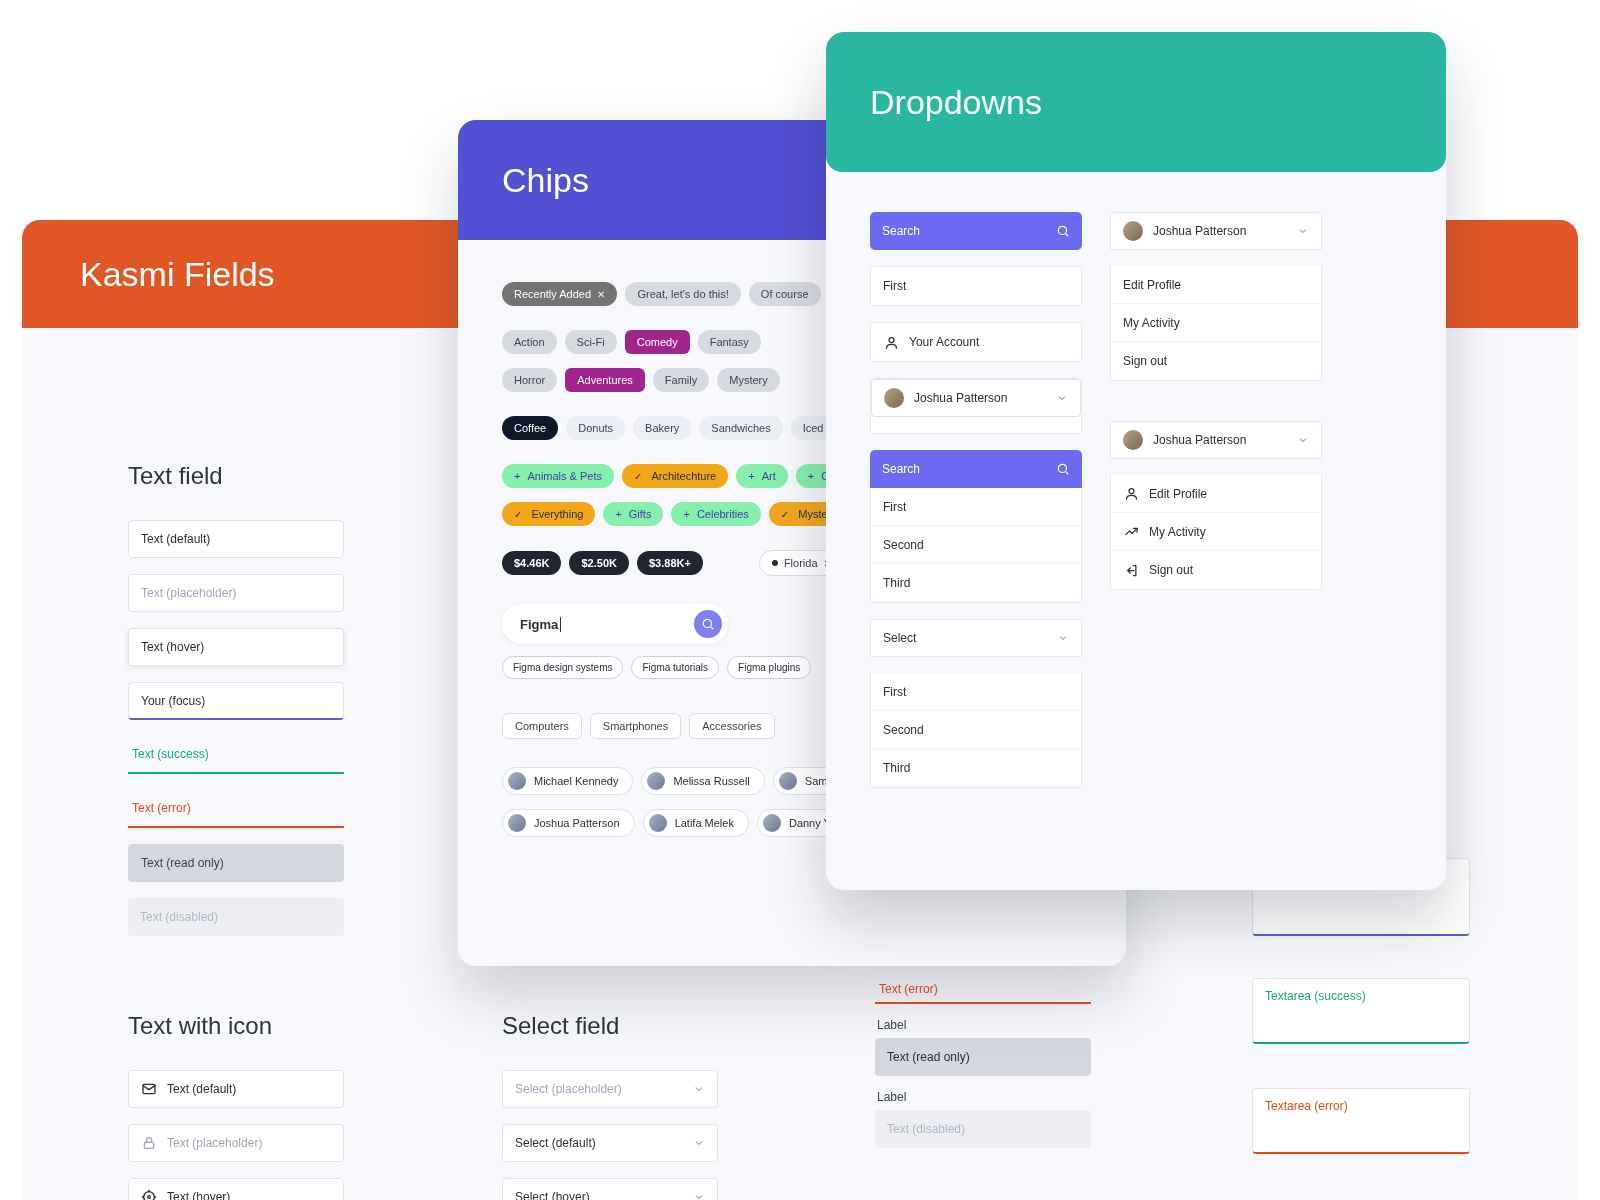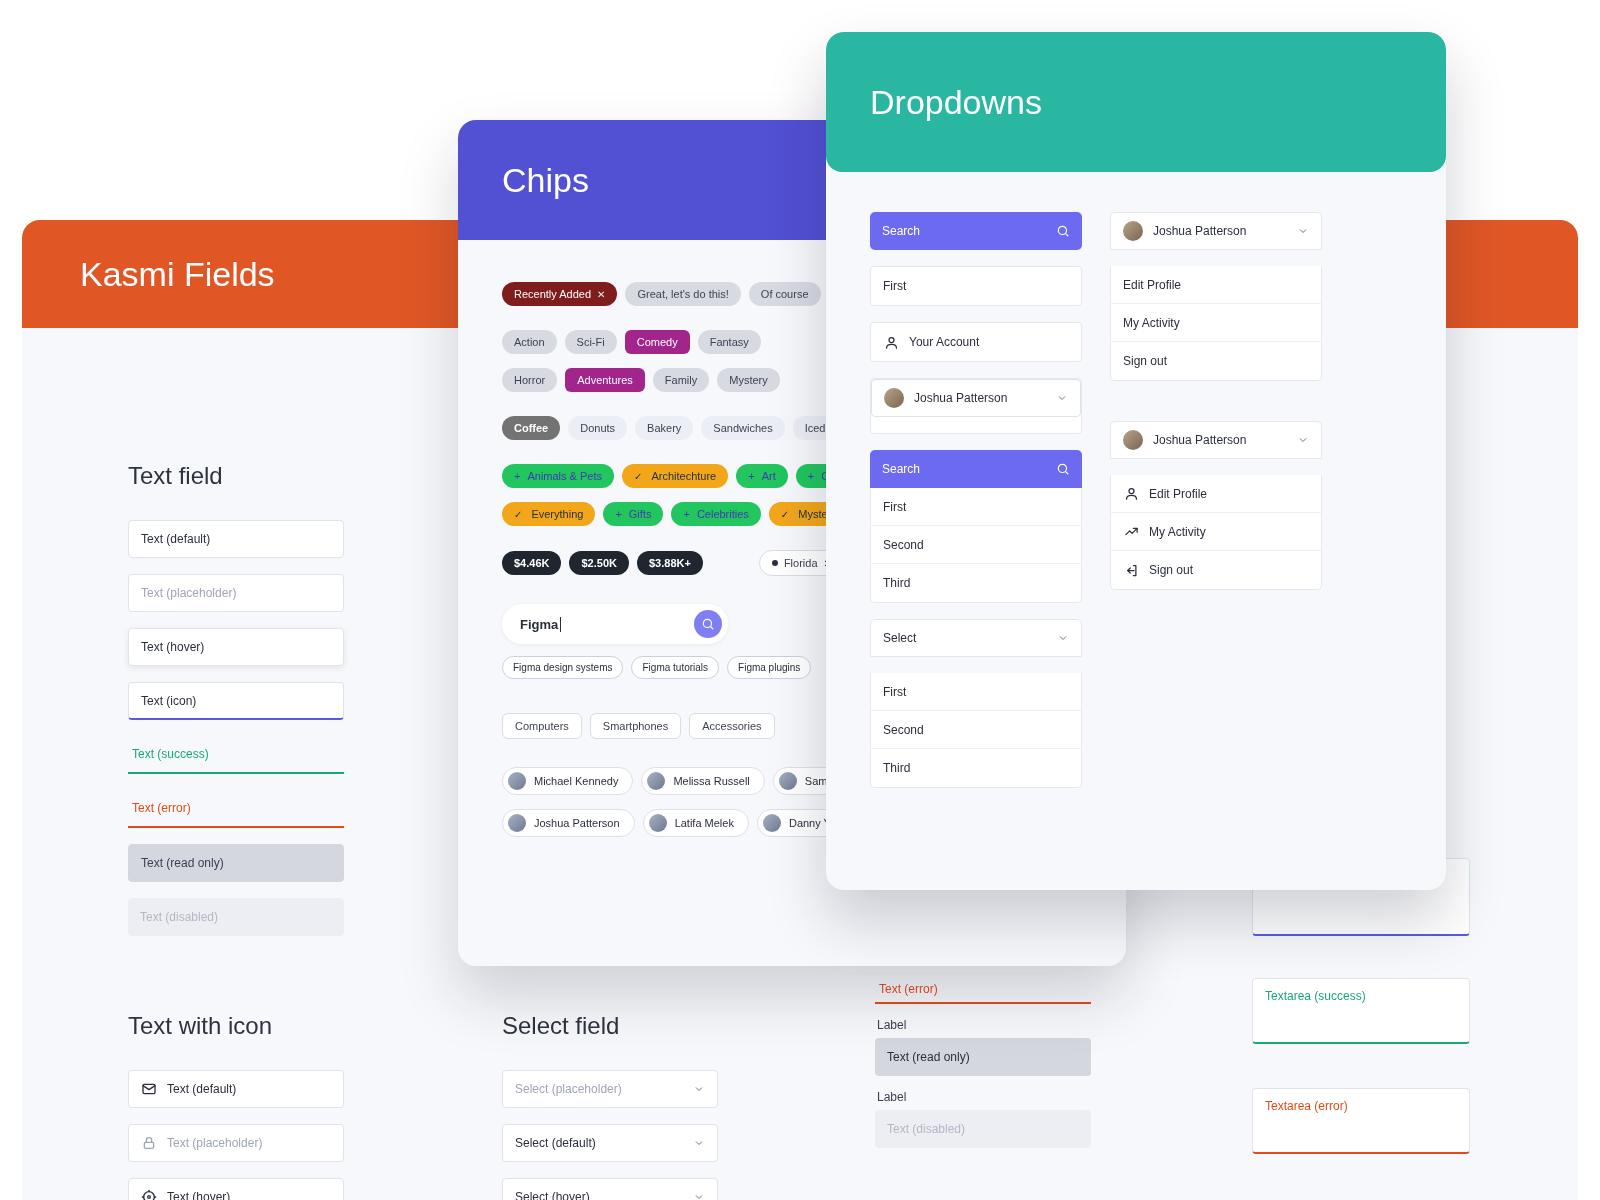--- a/index.html
+++ b/index.html
@@ -76,26 +76,26 @@
   .chips-card{
     position:absolute; left:458px; top:120px; width:668px; height:846px;
     background:#f7f8fb; border-radius:18px; box-shadow:0 30px 60px rgba(20,25,50,.18);
     overflow:hidden;
   }
   .chips-header{ height:120px; background:#5250d3; display:flex; align-items:center; padding-left:44px;}
   .chips-header h2{ color:#fff; font-size:34px; font-weight:500;}
   .chips-body{ padding:42px 44px; }
   .chip-row{ display:flex; flex-wrap:wrap; gap:8px; margin-bottom:14px;}
   .chip{ display:inline-flex; align-items:center; gap:6px; border-radius:999px; font-size:11px; padding:6px 12px; white-space:nowrap;}
-  .chip.purple{ background:#7f1d1d; color:#fff;text-align:center;}
+  .chip.purple{ background:#737373; color:#fff;text-align:center;}
   .chip.gray{ background:#d8dae2; color:#3e4352;}
   .chip.magenta{ background:#a2258c; color:#fff;border-radius:6px;}
-  .chip.teal{ background:#737373; color:#fff;font-weight:bold;}
+  .chip.teal{ background:#0f172a; color:#fff;}
   .chip.light{ background:#eceef5; color:#3e4352;}
-  .chip.lav{ background:#22c55e; color:#3e3db0;}
+  .chip.lav{ background:#86efac; color:#3e3db0;}
   .chip.amber{ background:#f2a71b; color:#2a2f3a;}
   .chip.black{ background:#1f2630; color:#fff; font-weight:600;}
   .chip.outline{ background:#fff; border:1px solid #dadce5; color:#3e4352;}
   .chip .x{ font-size:10px; opacity:.9;}
   .chip .dot{ width:6px; height:6px; border-radius:50%; background:#2a2f3a;}
   .chip .check::before{ content:"✓"; font-size:10px; margin-right:3px;}
   .chip .plus::before{ content:"+"; font-size:11px; margin-right:1px;}
 
   .search-pill{
     width:226px; height:40px; background:#fff; border-radius:999px; box-shadow:0 1px 4px rgba(0,0,0,.06);
@@ -149,21 +149,21 @@
   <div class="tf">
       <span>Text (default)</span>
     </div>
   <div class="tf placeholder">
       <span>Text (placeholder)</span>
     </div>
   <div class="tf hover">
       <span>Text (hover)</span>
     </div>
   <div class="tf focus">
-      <span>Text (icon)</span>
+      <span>Your (focus)</span>
     </div>
   <div class="tf success">
       <span>Text (success)</span>
     </div>
   <div class="tf error">
       <span>Text (error)</span>
     </div>
   <div class="tf readonly">
       <span>Text (read only)</span>
     </div>

